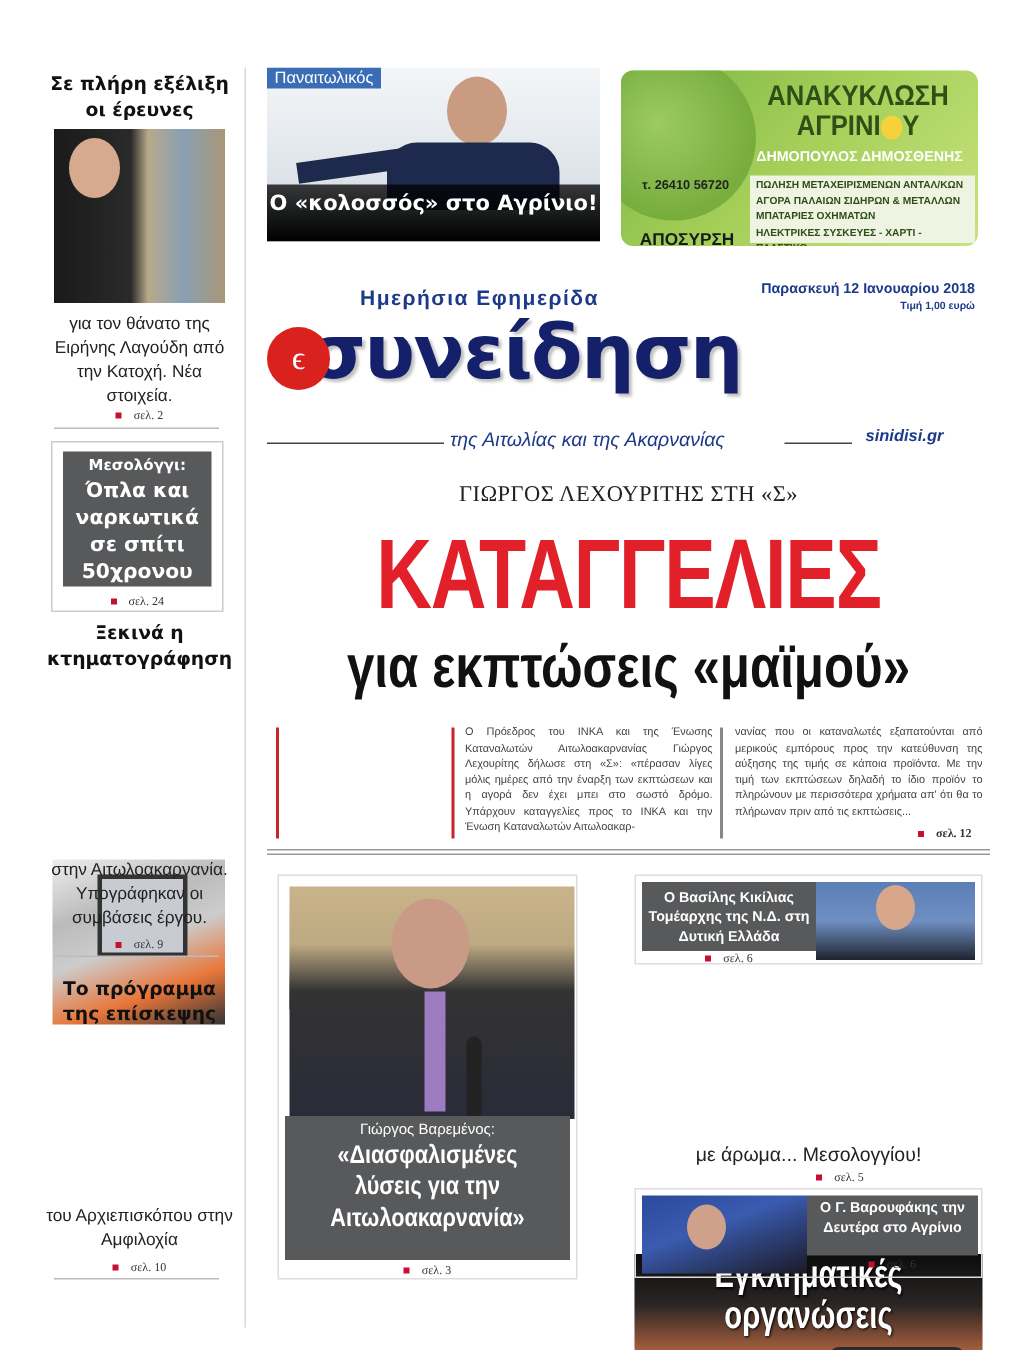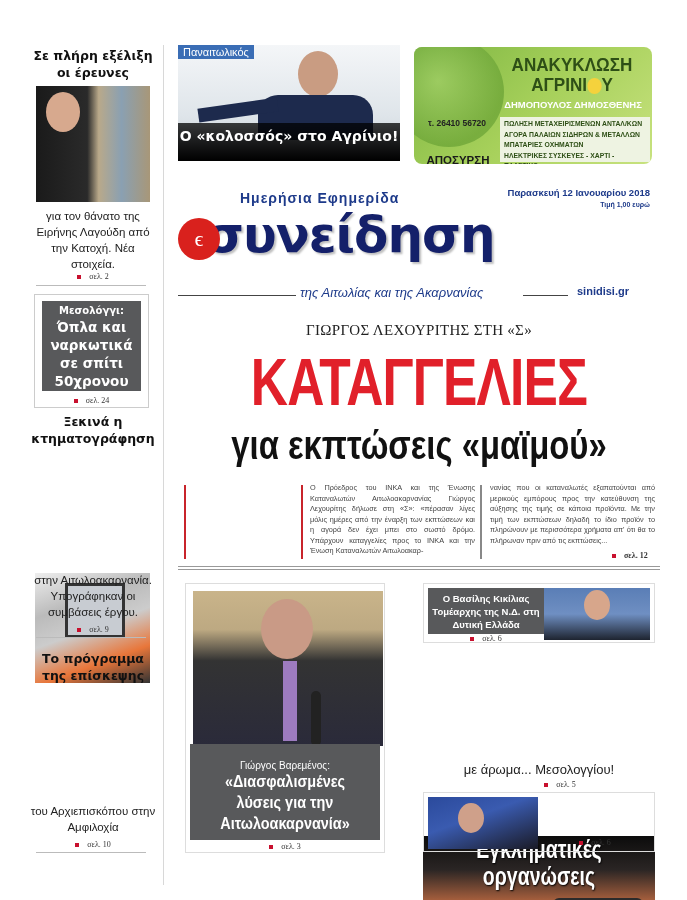--- a/index.html
+++ b/index.html
@@ -34,40 +34,40 @@
 
   
   .mast-daily { left: 240px; top: 190px; font-size: 14px; font-weight: bold; color: #1d3a8a; letter-spacing: 1px; font-family: "Liberation Sans", sans-serif; }
   .mast-logo-circle { left: 178px; top: 218px; width: 42px; height: 42px; border-radius: 50%; background: #d9211d; color: #fff; text-align: center; line-height: 42px; font-size: 22px; font-family: "Liberation Serif", serif; }
   .mast-title { left: 205px; top: 190px; font-size: 50px; font-weight: bold; color: #14206a; letter-spacing: -1px; font-family: "DejaVu Sans", sans-serif; line-height: 90px; text-shadow: 2px 2px 2px rgba(0,0,0,0.25); }
   .mast-date { left: 495px; top: 187px; width: 155px; text-align: right; font-size: 9.5px; font-weight: bold; color: #1d3a8a; font-family: "Liberation Sans", sans-serif; }
   .mast-price { left: 495px; top: 201px; width: 155px; text-align: right; font-size: 7px; font-weight: bold; color: #1d3a8a; font-family: "Liberation Sans", sans-serif; }
   .mast-line-l { left: 178px; top: 295px; width: 118px; height: 1px; background: #444; }
   .mast-line-r { left: 523px; top: 295px; width: 45px; height: 1px; background: #444; }
   .mast-tagline { left: 300px; top: 285px; font-size: 13px; font-style: italic; color: #1d3a8a; font-family: "Liberation Sans", sans-serif; }
-  .mast-web { left: 577px; top: 285px; font-size: 11px; font-weight: bold; color: #1d3a8a; font-family: "Liberation Sans", sans-serif; }
+  .mast-web { left: 577px; top: 285px; font-size: 11px; font-weight: bold; font-style: italic; color: #1d3a8a; font-family: "Liberation Sans", sans-serif; }
 
   
   .kicker { left: 178px; top: 322px; width: 482px; text-align: center; font-size: 15px; color: #222; font-family: Liberation Serif, serif; letter-spacing: 0.3px; }
   .headline { left: 178px; top: 342px; width: 482px; text-align: center; font-size: 66px; font-weight: bold; color: #e1202a; font-family: "Liberation Sans", sans-serif; line-height: 80px; transform: scaleX(0.78); transform-origin: center; letter-spacing: -1px; }
   .subhead { left: 178px; top: 420px; width: 482px; text-align: center; font-size: 40px; font-weight: bold; color: #111; font-family: "Liberation Sans", sans-serif; line-height: 50px; transform: scaleX(0.82); transform-origin: center; }
 
   .lead-bar-l { left: 184px; top: 485px; width: 2px; height: 74px; background: #c8242b; }
   .lead-photo { left: 193px; top: 485px; width: 98px; height: 72px; background: linear-gradient(160deg,#eee 0%,#d4d4d4 40%,#222 60%,#111 100%); }
   .lead-bar-m { left: 301px; top: 485px; width: 2px; height: 74px; background: #c8242b; }
   .lead-col { top: 483px; width: 165px; font-size: 7.3px; line-height: 10.5px; color: #444; text-align: justify; font-family: "Liberation Sans", sans-serif; }
   .lead-bar-g { left: 480px; top: 485px; width: 2px; height: 74px; background: #888; }
   .lead-pg { left: 612px; top: 551px; }
   .double-rule { left: 178px; top: 566px; width: 482px; height: 4px; border-top: 1px solid #999; border-bottom: 1px solid #999; }
 
   
   .feat { left: 185px; top: 583px; width: 200px; height: 270px; border: 1px solid #ddd; padding: 3px; }
   .feat-photo { left: 4px; top: 4px; width: 190px; height: 155px; background: linear-gradient(180deg,#c9b48a 0%,#bda982 25%,#333 45%,#2a2a3a 100%); }
   .feat-box { left: 4px; top: 160px; width: 190px; height: 96px; background: #58595b; color: #fff; text-align: center; }
-  .feat-name { font-size: 10px; padding-top: 16px; font-family: "Liberation Sans", sans-serif; }
+  .feat-name { font-size: 10px; padding-top: 4px; font-family: "Liberation Sans", sans-serif; }
   .feat-quote { font-size: 17px; font-weight: bold; line-height: 21px; font-family: "Liberation Sans", sans-serif; transform: scaleX(0.85); }
   .feat-pg { left: 0; top: 258px; width: 198px; }
 
   
   .kik { left: 423px; top: 583px; width: 232px; height: 60px; border: 1px solid #ddd; }
   .kik-box { left: 4px; top: 4px; width: 116px; height: 46px; background: #58595b; color: #fff; font-size: 9.5px; font-weight: bold; text-align: center; line-height: 13px; padding-top: 4px; font-family: "Liberation Sans", sans-serif; }
   .kik-photo { left: 120px; top: 4px; width: 106px; height: 52px; background: linear-gradient(180deg,#5a7eb6 0%,#6f8fc2 50%,#1e2430 100%); }
   .kik-pg { left: 4px; top: 50px; width: 116px; }
 
   .crime { left: 423px; top: 648px; width: 232px; height: 112px; background: linear-gradient(180deg,#0c0c0c 0%,#2a2524 30%,#b1643f 60%,#8a4f33 100%); }
@@ -205,14 +205,15 @@
   </div>
   <div class="abs" style="left:130px;top:62px;width:90px;height:44px;background:#2b2b2b;border-radius:6px;"></div>
 </div>
 <div class="abs crime-sub">με άρωμα... Μεσολογγίου!</div>
 <div class="abs pg crime-pg"><span class="dot"></span><span>σελ. 5</span></div>
 
 <div class="abs varo">
   <div class="abs varo-photo photo">
     <div class="abs" style="left:30px;top:6px;width:26px;height:30px;border-radius:50%;background:#cfa08a;"></div>
   </div>
+  <div class="abs varo-box">Ο Γ. Βαρουφάκης την Δευτέρα στο Αγρίνιο</div>
   <div class="abs pg varo-pg"><span class="dot"></span><span>σελ. 6</span></div>
 </div>
 
 </body></html>

